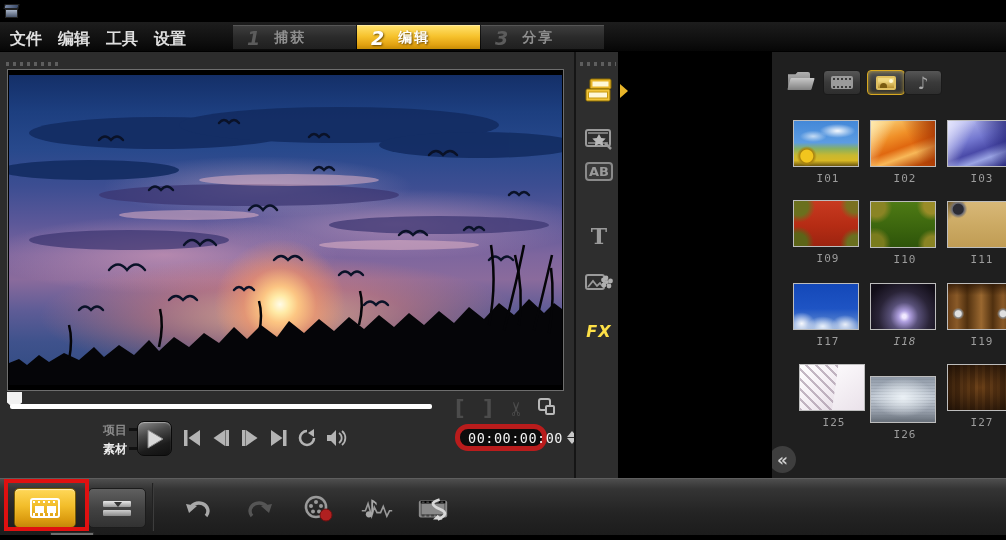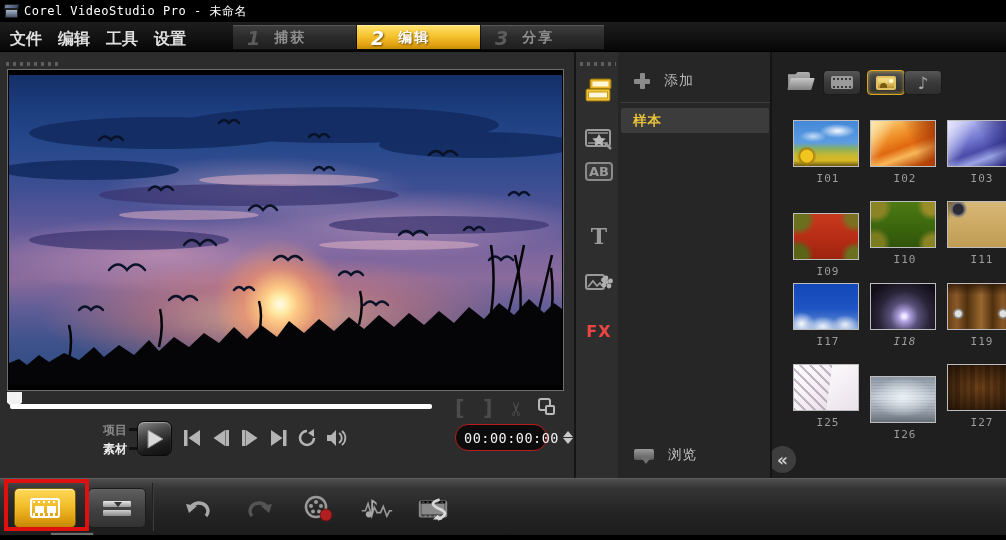--- a/index.html
+++ b/index.html
@@ -59,34 +59,34 @@
 
   
   .pc-label { position:absolute; font-size:12px; font-weight:bold; }
   .pc-dash { position:absolute; width:8px; height:3px; background:#111; }
   #play-btn { position:absolute; left:137px; top:369px; width:35px; height:35px; border-radius:7px;
     background:linear-gradient(160deg,#8a8a8a 0%,#4a4a4a 35%,#1c1c1c 70%,#101010 100%);
     border:1px solid #0a0a0a; box-shadow:inset 0 1px 1px rgba(255,255,255,.4); }
   #play-btn svg { position:absolute; left:8px; top:7px; }
   .transport { position:absolute; top:376px; width:22px; height:20px; }
   .tc-box { position:absolute; left:455px; top:372px; width:92px; height:27px; background:#0c0c0c;
-    border:1px solid #b91c1c; border-radius:13px; display:flex; align-items:center; }
+    border:5px solid #b91c1c; border-radius:13px; display:flex; align-items:center; }
   .tc-text { color:#f2f2f2; font-size:13.5px; font-family:"DejaVu Sans Mono","Liberation Mono",monospace;
     letter-spacing:0.5px; padding-left:8px; }
   .tc-spin { margin-left:4px; display:flex; flex-direction:column; gap:1px; }
   .tc-spin .up, .tc-spin .dn { width:0; height:0; border-left:5px solid transparent; border-right:5px solid transparent; }
   .tc-spin .up { border-bottom:6px solid #c8c8c8; }
   .tc-spin .dn { border-top:6px solid #c8c8c8; }
 
   
   #iconbar { position:absolute; left:574px; top:52px; width:44px; height:426px; background:#2e2e2e;
     border-left:2px solid #151515; }
   .vicon { position:absolute; left:8px; width:30px; height:30px; display:flex; align-items:center; justify-content:center; }
   .ab-chip { font-size:13px; font-weight:bold; color:#9a9a9a; border:2px solid #8a8a8a; border-radius:4px; padding:0 2px; background:#3a3a3a; }
-  .fx-text { font-size:16px; font-weight:bold; color:#ef4444; letter-spacing:1px;text-align:center; }
+  .fx-text { font-size:16px; font-weight:bold; font-style:italic; color:#fde047; letter-spacing:1px;text-align:center; }
   .t-text { font-size:22px; font-weight:bold; color:#9a9a9a; font-family:"DejaVu Serif","Liberation Serif",serif; }
   .sel-notch { position:absolute; left:36px; top:36px; width:0; height:0;
     border-top:7px solid transparent; border-bottom:7px solid transparent; border-left:8px solid #e8b52a; }
 
   
   #library { position:absolute; left:618px; top:52px; width:154px; height:426px; background:#262626; border-right:2px solid #141414; }
   .lib-header { position:absolute; left:0; top:14px; width:154px; height:30px; display:flex; align-items:center; }
   .plus-icon { margin-left:16px; width:16px; height:16px; position:relative; }
   .plus-icon::before { content:""; position:absolute; left:6px; top:0; width:5px; height:16px; background:#8a8a8a; border-radius:1px; }
   .plus-icon::after { content:""; position:absolute; left:0; top:6px; width:16px; height:5px; background:#8a8a8a; border-radius:1px; }
@@ -217,21 +217,20 @@
 </head>
 <body>
 
 <div id="app">
 
   <div id="titlebar">
     <div class="app-icon">
         <div class="clap-top"></div>
         <div class="clap-body"></div>
       </div>
-    <span id="title-text">Corel VideoStudio Pro - 未命名</span>
   </div>
 
   <div id="menubar">
     <span class="menu-item" style="left:10px">文件</span>
     <span class="menu-item" style="left:58px">编辑</span>
     <span class="menu-item" style="left:106px">工具</span>
     <span class="menu-item" style="left:154px">设置</span>
     <div class="steps">
       <div class="step-tab">
         <span class="num">1</span>
@@ -416,37 +415,20 @@
             <circle cx="18.5" cy="10" r="2.4"></circle>
             <circle cx="21.8" cy="12" r="2"></circle>
           </g>
       </svg>
     </div>
     <div class="vicon" style="top:264px">
       <span class="fx-text">FX</span>
     </div>
   </div>
 
-  <div id="library">
-    <div class="lib-header">
-      <div class="plus-icon"></div>
-      <span class="lib-add-label">添加</span>
-    </div>
-    <div class="lib-sep"></div>
-    <div class="lib-item-sel">
-      <span>样本</span>
-    </div>
-    <div class="browse-row">
-      <div class="browse-icon">
-          <div class="tray"></div>
-          <div class="arr"></div>
-        </div>
-      <span class="browse-label">浏览</span>
-    </div>
-  </div>
 
   <div id="gallery">
     <div class="gal-header">
       <div class="folder-icon">
           <div class="back"></div>
           <div class="front"></div>
         </div>
       <div class="filter-btn" style="left:51px">
           <div class="filmstrip-g"></div>
         </div>
@@ -464,21 +446,21 @@
         <div class="thumb-lbl">I01</div>
       </div>
       <div class="thumb-cell" style="left:77px; top:0;">
         <div class="thumb-img t-i02"></div>
         <div class="thumb-lbl">I02</div>
       </div>
       <div class="thumb-cell" style="left:154px; top:0;">
         <div class="thumb-img t-i03"></div>
         <div class="thumb-lbl">I03</div>
       </div>
-      <div class="thumb-cell" style="left:0; top:93px;">
+      <div class="thumb-cell" style="left:0; top:80px;">
         <div class="thumb-img t-i09"></div>
         <div class="thumb-lbl">I09</div>
       </div>
       <div class="thumb-cell" style="left:77px; top:81px;">
         <div class="thumb-img t-i10"></div>
         <div class="thumb-lbl">I10</div>
       </div>
       <div class="thumb-cell" style="left:154px; top:81px;">
         <div class="thumb-img t-i11"></div>
         <div class="thumb-lbl">I11</div>
@@ -488,21 +470,21 @@
         <div class="thumb-lbl">I17</div>
       </div>
       <div class="thumb-cell" style="left:77px; top:163px;font-style:italic;">
         <div class="thumb-img t-i18"></div>
         <div class="thumb-lbl">I18</div>
       </div>
       <div class="thumb-cell" style="left:154px; top:163px;">
         <div class="thumb-img t-i19"></div>
         <div class="thumb-lbl">I19</div>
       </div>
-      <div class="thumb-cell" style="left:0; top:244px;">
+      <div class="thumb-cell" style="left:6px; top:244px;">
         <div class="thumb-img t-i25 t-i25b"></div>
         <div class="thumb-lbl">I25</div>
       </div>
       <div class="thumb-cell" style="left:77px; top:256px;">
         <div class="thumb-img t-i26"></div>
         <div class="thumb-lbl">I26</div>
       </div>
       <div class="thumb-cell" style="left:154px; top:244px;">
         <div class="thumb-img t-i27"></div>
         <div class="thumb-lbl">I27</div>

